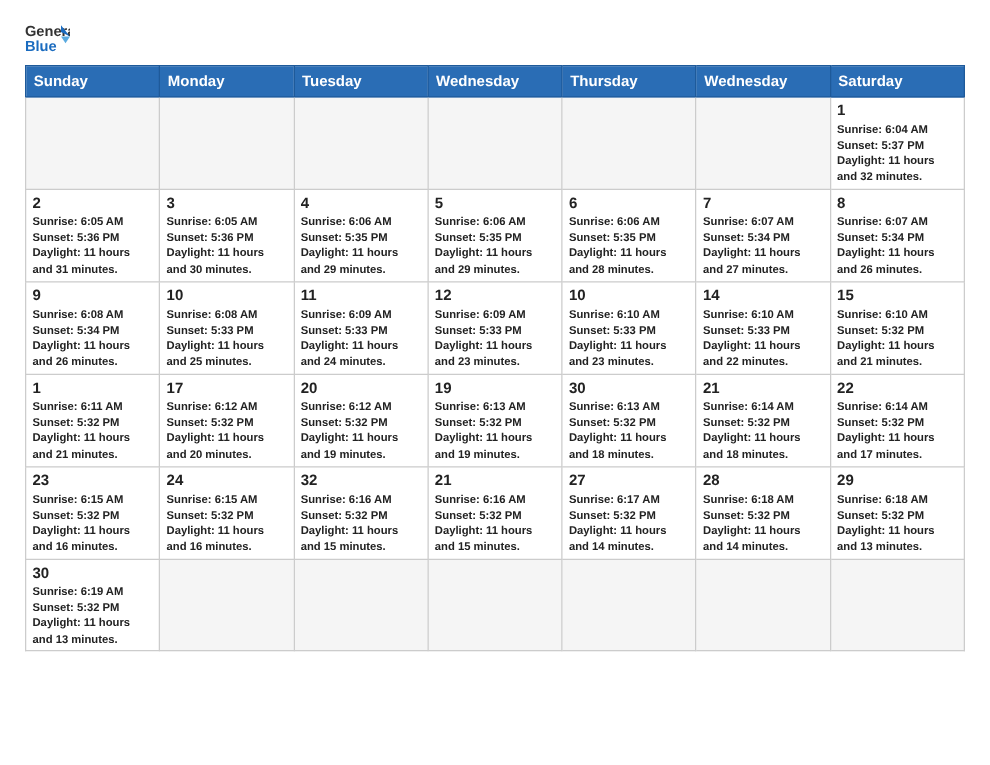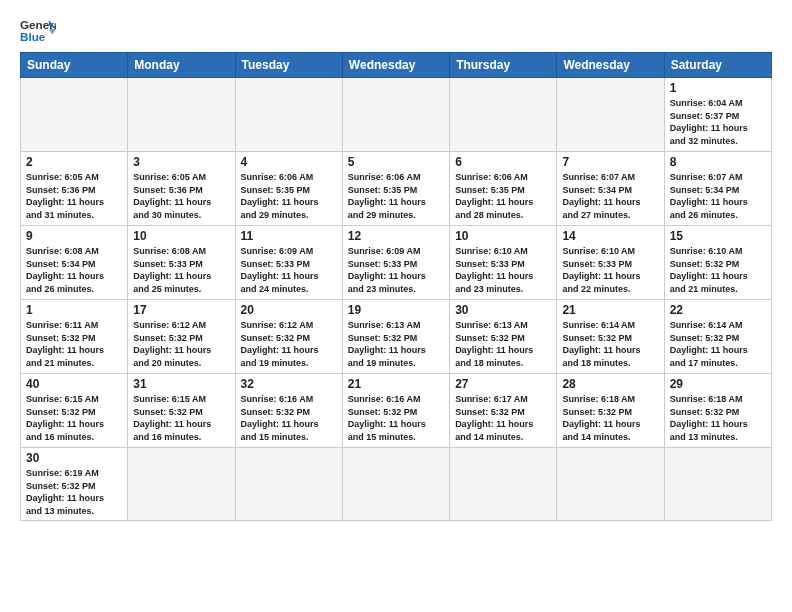--- a/index.html
+++ b/index.html
@@ -214,25 +214,25 @@
             <span class="day-num">21</span>
             <div class="day-info">Sunrise: 6:14 AM<br>Sunset: 5:32 PM<br>Daylight: 11 hours and 18 minutes.</div>
           </td>
           <td>
             <span class="day-num">22</span>
             <div class="day-info">Sunrise: 6:14 AM<br>Sunset: 5:32 PM<br>Daylight: 11 hours and 17 minutes.</div>
           </td>
         </tr>
         <tr>
           <td>
-            <span class="day-num">40</span>
+            <span class="day-num">23</span>
             <div class="day-info">Sunrise: 6:15 AM<br>Sunset: 5:32 PM<br>Daylight: 11 hours and 16 minutes.</div>
           </td>
           <td>
-            <span class="day-num">31</span>
+            <span class="day-num">24</span>
             <div class="day-info">Sunrise: 6:15 AM<br>Sunset: 5:32 PM<br>Daylight: 11 hours and 16 minutes.</div>
           </td>
           <td>
             <span class="day-num">32</span>
             <div class="day-info">Sunrise: 6:16 AM<br>Sunset: 5:32 PM<br>Daylight: 11 hours and 15 minutes.</div>
           </td>
           <td>
             <span class="day-num">21</span>
             <div class="day-info">Sunrise: 6:16 AM<br>Sunset: 5:32 PM<br>Daylight: 11 hours and 15 minutes.</div>
           </td>

